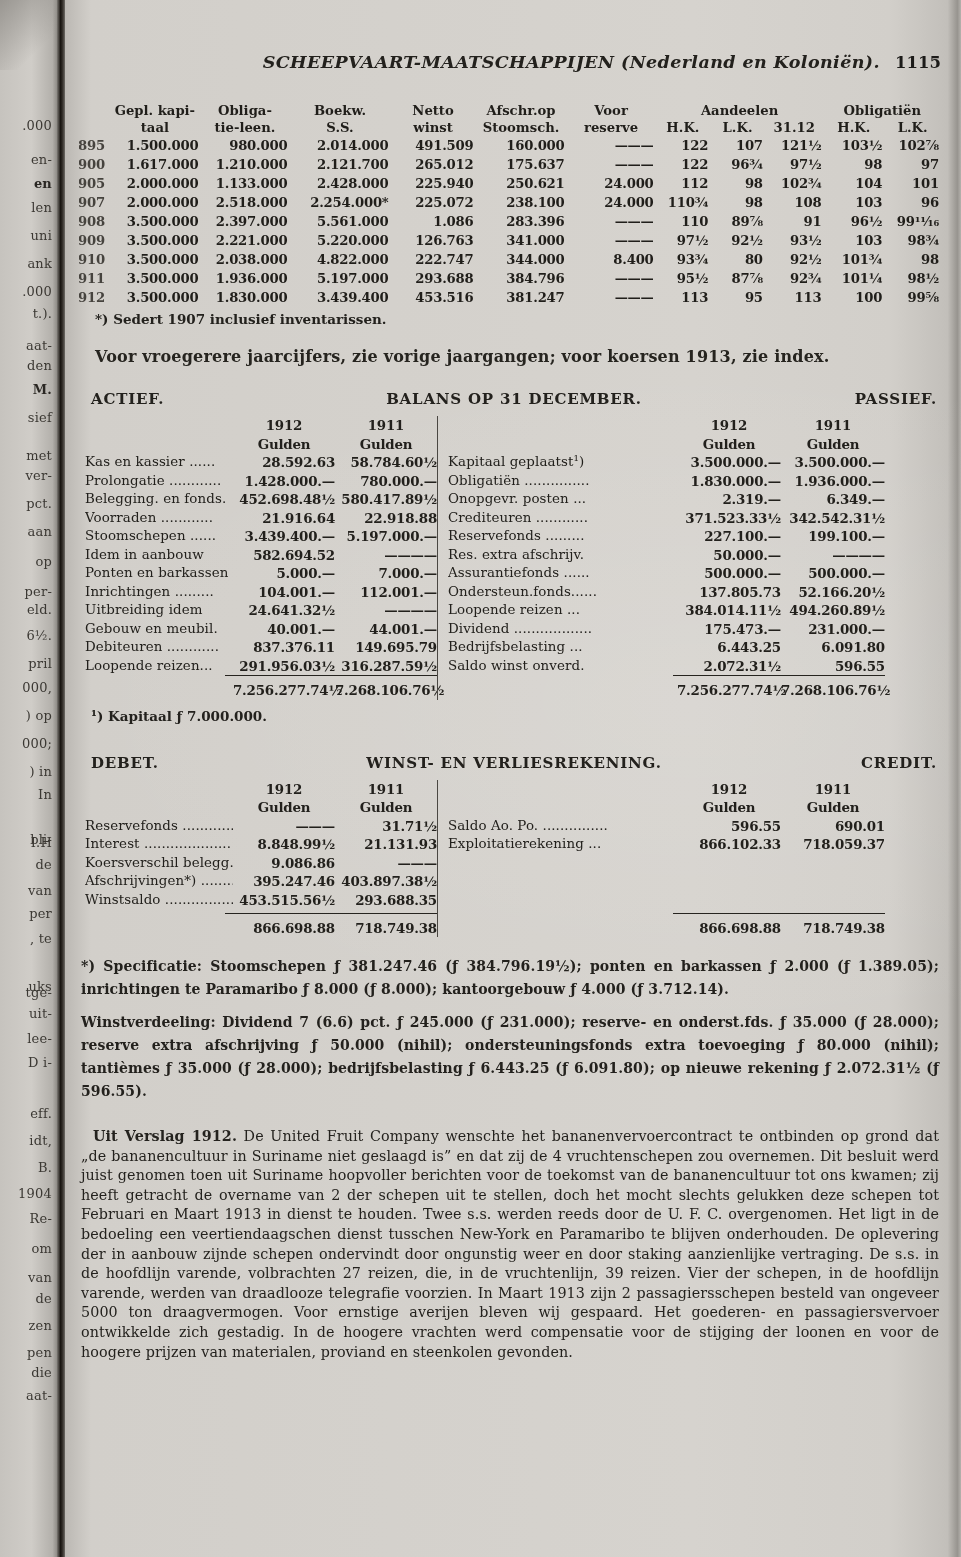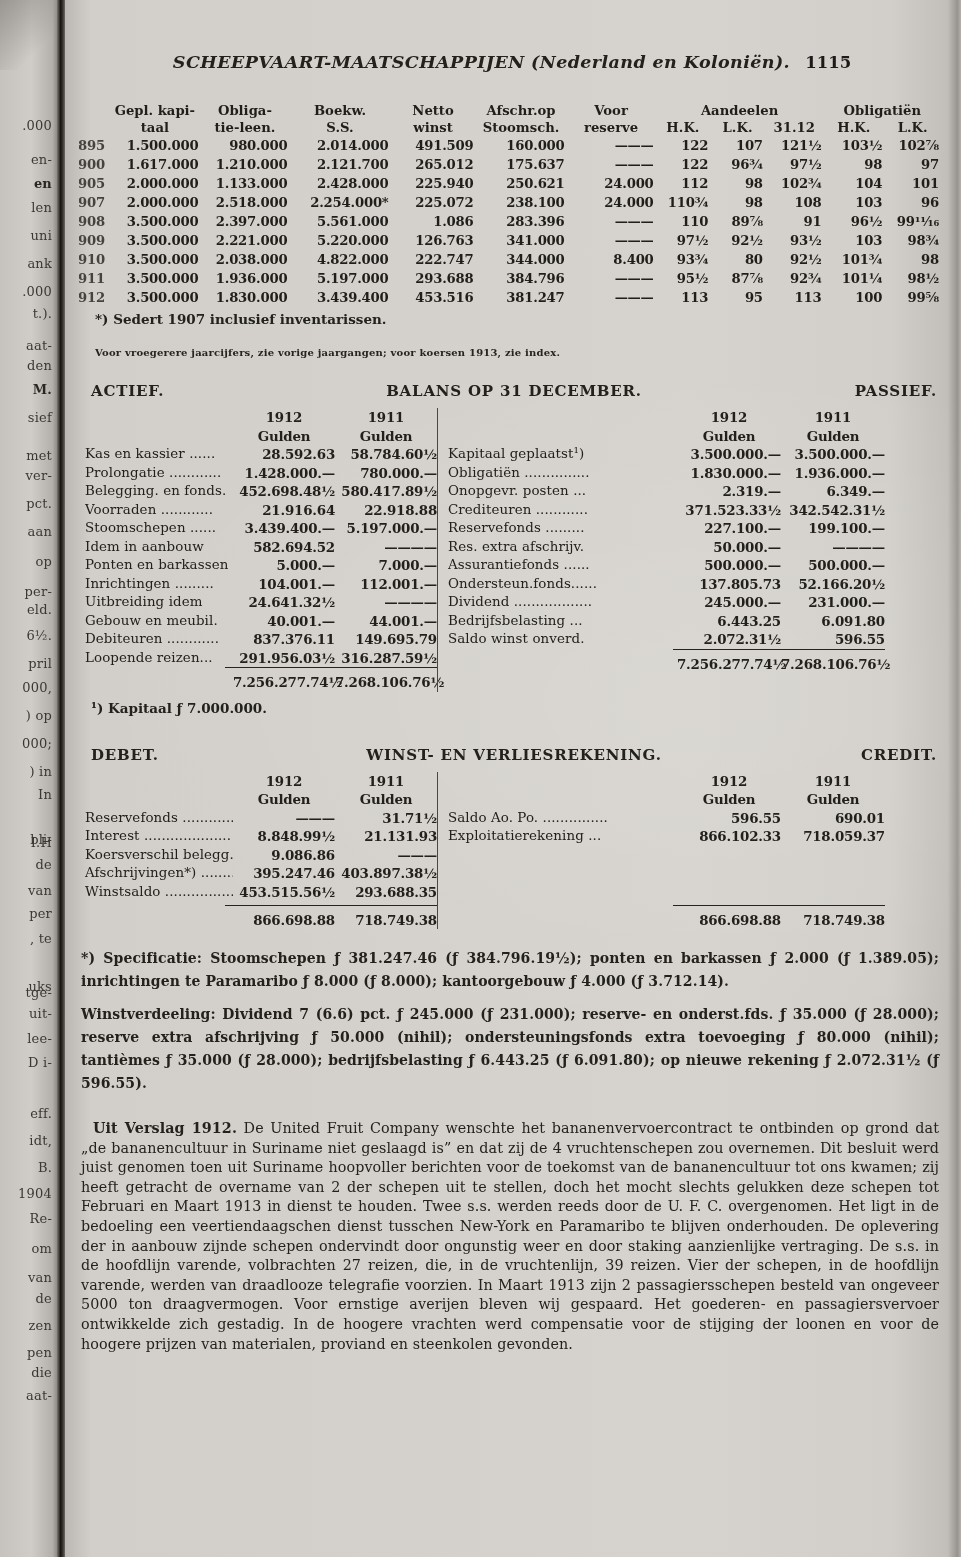--- a/index.html
+++ b/index.html
@@ -29,21 +29,21 @@
   }
   .page{
     position:absolute;left:65px;top:0;width:896px;height:100%;
     background:
       radial-gradient(ellipse 900px 500px at 70% 45%, rgba(255,255,255,0.10), rgba(0,0,0,0) 70%),
       linear-gradient(90deg,#bbb8b3 0px,#d2cfca 26px,#d6d3ce 70%,#d2cfca 92%,#c2bfba 98.5%,#97948f 99.6%,#b5b2ad 100%);
   }
   .inner{position:relative;width:100%;height:100%;}
 
   
-  .runhead{margin:52px 20px 0 18px;text-align:center;white-space:nowrap;}
+  .runhead{margin:52px 20px 0 18px;text-align:right;white-space:nowrap;}
   .runhead .t{font-style:italic;font-size:17.5px;letter-spacing:0.4px;font-weight:bold;color:#23211d;}
   .runhead .pn{font-style:normal;font-size:16.5px;font-weight:bold;margin-left:10px;}
 
   
   table.stats{border-collapse:collapse;margin:30px 0 0 14px;table-layout:fixed;width:862px;
     font-size:13.2px;font-weight:bold;color:#201e1a;}
   table.stats th{font-weight:bold;text-align:center;vertical-align:bottom;line-height:17px;padding:0;}
   table.stats th span{display:block;}
   table.stats td{text-align:right;height:19px;padding:0 2px 0 0;letter-spacing:-0.2px;white-space:nowrap;}
   table.stats col.cy{width:30px}
@@ -55,21 +55,21 @@
   table.stats col.c5{width:88px}
   table.stats col.c6{width:54px}
   table.stats col.c7{width:54px}
   table.stats col.c8{width:58px}
   table.stats col.c9{width:60px}
   table.stats col.c10{width:56px}
   td.ycell{overflow:hidden;}
   td.ycell .yr{display:block;width:26px;overflow:hidden;direction:rtl;text-align:left;color:#46433e;}
   .tbl-note{margin:4px 0 0 30px;font-size:13.5px;font-weight:bold;color:#23211d;}
 
-  .prev-note{margin:20px 0 0 30px;font-size:10px;font-weight:bold;color:#26241f;letter-spacing:0.2px;}
+  .prev-note{margin:20px 0 0 30px;font-size:16px;font-weight:bold;color:#26241f;letter-spacing:0.2px;}
 
   
   .stmt-head{display:flex;align-items:baseline;margin:24px 24px 0 26px;font-size:15px;letter-spacing:0.8px;font-weight:bold;color:#23211d;}
   .stmt-head .side{width:160px;}
   .stmt-head .side.r{text-align:right;}
   .stmt-head .mid{flex:1;text-align:center;}
   .fin{display:flex;margin:8px 0 0 20px;width:800px;}
   .half-l{width:352px;}
   .half-r{flex:1;border-left:1.5px solid #4a4742;padding-left:10px;}
   .fin-row{display:flex;font-size:13.4px;line-height:18.5px;white-space:nowrap;color:#22201c;}
@@ -493,22 +493,27 @@
               <span class="fin-label">Assurantiefonds ......</span>
               <span class="fin-a">500.000.—</span>
               <span class="fin-a">500.000.—</span>
             </div>
             <div class="fin-row">
               <span class="fin-label">Ondersteun.fonds......</span>
               <span class="fin-a">137.805.73</span>
               <span class="fin-a">52.166.20½</span>
             </div>
             <div class="fin-row">
+              <span class="fin-label">Loopende reizen ...</span>
+              <span class="fin-a">384.014.11½</span>
+              <span class="fin-a">494.260.89½</span>
+            </div>
+            <div class="fin-row">
               <span class="fin-label">Dividend ..................</span>
-              <span class="fin-a">245.000.—</span>
+              <span class="fin-a">175.473.—</span>
               <span class="fin-a">231.000.—</span>
             </div>
             <div class="fin-row">
               <span class="fin-label">Bedrijfsbelasting ...</span>
               <span class="fin-a">6.443.25</span>
               <span class="fin-a">6.091.80</span>
             </div>
             <div class="fin-row">
               <span class="fin-label">Saldo winst onverd.</span>
               <span class="fin-a">2.072.31½</span>

